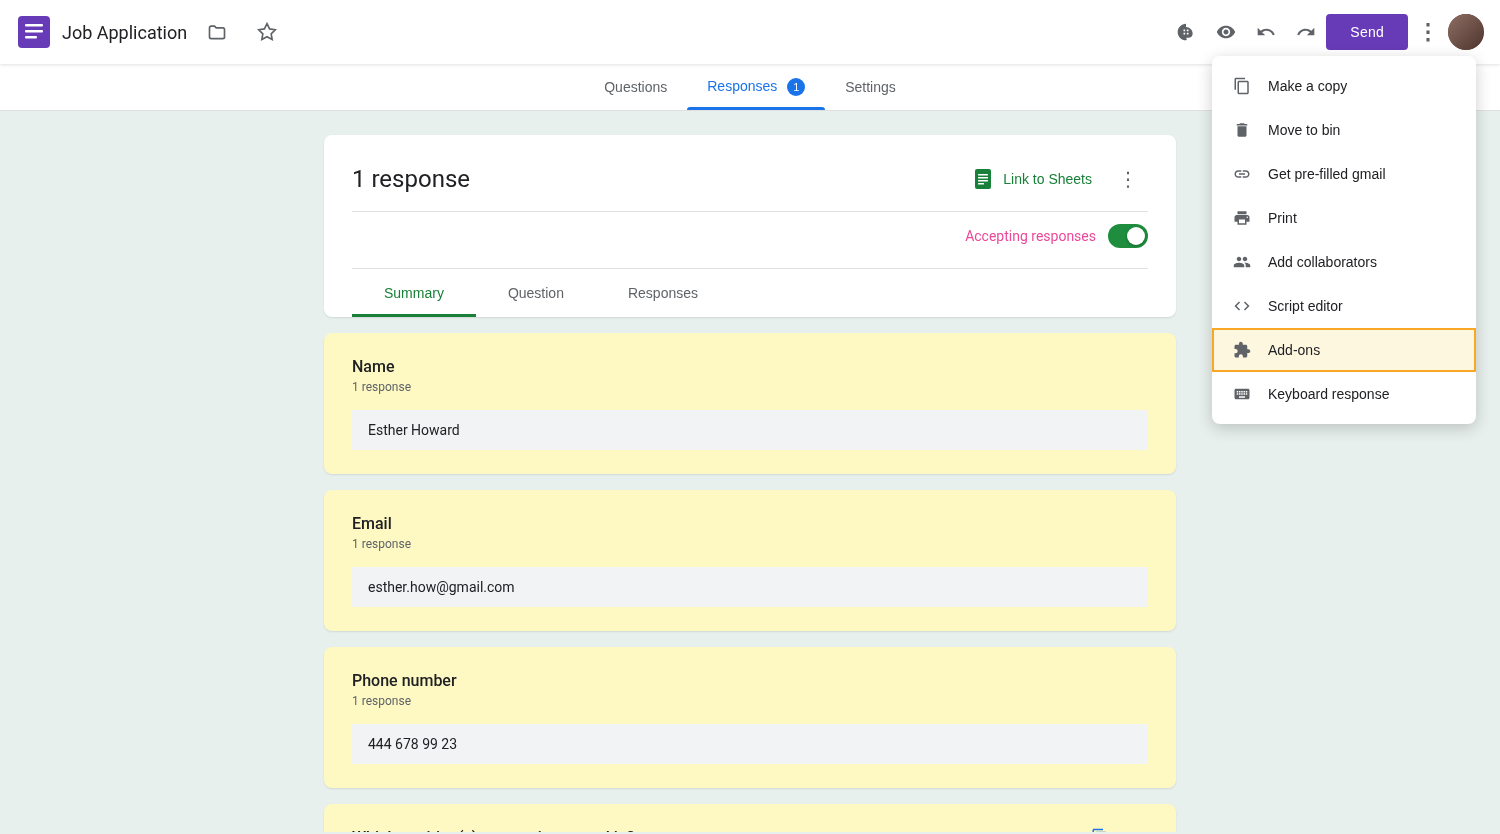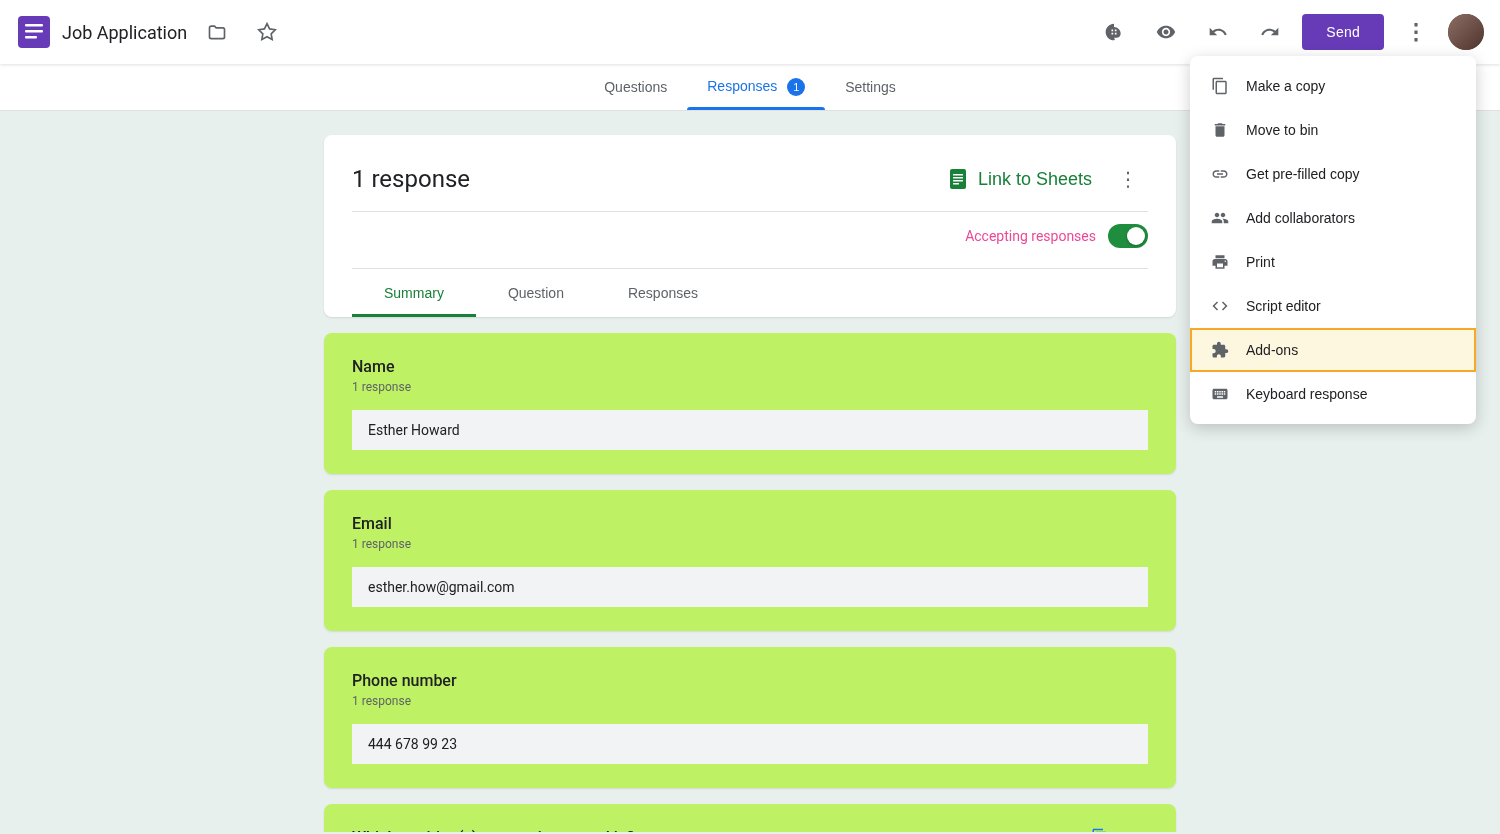--- a/index.html
+++ b/index.html
@@ -43,21 +43,21 @@
       cursor: pointer;
       display: flex;
       align-items: center;
       justify-content: center;
       color: #5f6368;
       font-size: 18px;
     }
     .topbar-right {
       display: flex;
       align-items: center;
-      gap: 12px;
+      gap: 0;
     }
     .send-btn {
       background: #673ab7;
       color: #fff;
       border: none;
       border-radius: 4px;
       padding: 10px 24px;
       font-size: 14px;
       font-weight: 500;
       cursor: pointer;
@@ -147,21 +147,21 @@
     .response-header-right {
       display: flex;
       align-items: center;
       gap: 16px;
     }
     .link-to-sheets {
       display: flex;
       align-items: center;
       gap: 8px;
       color: #188038;
-      font-size: 18px;
+      font-size: 14px;
       font-weight: 500;
       cursor: pointer;
       border: none;
       background: transparent;
     }
     .sheets-icon {
       width: 24px;
       height: 24px;
     }
     .accepting-row {
@@ -219,21 +219,21 @@
       position: absolute;
       bottom: 0;
       left: 0;
       right: 0;
       height: 3px;
       background: #188038;
     }
 
     
     .data-card {
-      background: #bef264;
+      background: #fef9c3;
       border-radius: 8px;
       padding: 24px 28px;
       margin-bottom: 16px;
       box-shadow: 0 1px 2px rgba(0,0,0,0.1);
     }
     .data-card-title {
       font-size: 16px;
       color: #202124;
       font-weight: 500;
       margin-bottom: 4px;
@@ -268,21 +268,21 @@
     }
 
     
     .dropdown-menu {
       position: fixed;
       top: 56px;
       right: 24px;
       background: #fff;
       border-radius: 8px;
       box-shadow: 0 4px 16px rgba(0,0,0,0.2);
-      width: 286px;
+      width: 264px;
       z-index: 100;
       padding: 8px 0;
     }
     .menu-item {
       display: flex;
       align-items: center;
       gap: 16px;
       padding: 12px 20px;
       font-size: 14px;
       color: #202124;
@@ -482,44 +482,44 @@
     </span>
     <span>Move to bin</span>
   </button>
 
   <button class="menu-item">
     <span class="menu-icon">
       <svg width="18" height="18" viewBox="0 0 24 24" fill="#5f6368">
         <path d="M3.9 12c0-1.71 1.39-3.1 3.1-3.1h4V7H7c-2.76 0-5 2.24-5 5s2.24 5 5 5h4v-1.9H7c-1.71 0-3.1-1.39-3.1-3.1zM8 13h8v-2H8v2zm9-6h-4v1.9h4c1.71 0 3.1 1.39 3.1 3.1s-1.39 3.1-3.1 3.1h-4V17h4c2.76 0 5-2.24 5-5s-2.24-5-5-5z"></path>
       </svg>
     </span>
-    <span>Get pre-filled copy</span>
+    <span>Get pre-filled gmail</span>
+  </button>
+
+  <button class="menu-item">
+    <span class="menu-icon">
+      <svg width="18" height="18" viewBox="0 0 24 24" fill="#5f6368">
+        <path d="M19 8H5c-1.66 0-3 1.34-3 3v6h4v4h12v-4h4v-6c0-1.66-1.34-3-3-3zm-3 11H8v-5h8v5zm3-7c-.55 0-1-.45-1-1s.45-1 1-1 1 .45 1 1-.45 1-1 1zm-1-9H6v4h12V3z"></path>
+      </svg>
+    </span>
+    <span>Print</span>
   </button>
 
   <button class="menu-item">
     <span class="menu-icon">
       <svg width="18" height="18" viewBox="0 0 24 24" fill="#5f6368">
         <path d="M16 11c1.66 0 2.99-1.34 2.99-3S17.66 5 16 5c-1.66 0-3 1.34-3 3s1.34 3 3 3zm-8 0c1.66 0 2.99-1.34 2.99-3S9.66 5 8 5C6.34 5 5 6.34 5 8s1.34 3 3 3zm0 2c-2.33 0-7 1.17-7 3.5V19h14v-2.5c0-2.33-4.67-3.5-7-3.5zm8 0c-.29 0-.62.02-.97.05 1.16.84 1.97 1.97 1.97 3.45V19h6v-2.5c0-2.33-4.67-3.5-7-3.5z"></path>
       </svg>
     </span>
     <span>Add collaborators</span>
   </button>
 
   <button class="menu-item">
     <span class="menu-icon">
       <svg width="18" height="18" viewBox="0 0 24 24" fill="#5f6368">
-        <path d="M19 8H5c-1.66 0-3 1.34-3 3v6h4v4h12v-4h4v-6c0-1.66-1.34-3-3-3zm-3 11H8v-5h8v5zm3-7c-.55 0-1-.45-1-1s.45-1 1-1 1 .45 1 1-.45 1-1 1zm-1-9H6v4h12V3z"></path>
-      </svg>
-    </span>
-    <span>Print</span>
-  </button>
-
-  <button class="menu-item">
-    <span class="menu-icon">
-      <svg width="18" height="18" viewBox="0 0 24 24" fill="#5f6368">
         <path d="M9.4 16.6L4.8 12l4.6-4.6L8 6l-6 6 6 6 1.4-1.4zm5.2 0l4.6-4.6-4.6-4.6L16 6l6 6-6 6-1.4-1.4z"></path>
       </svg>
     </span>
     <span>Script editor</span>
   </button>
 
   <button class="menu-item highlighted">
     <span class="menu-icon">
       <svg width="18" height="18" viewBox="0 0 24 24" fill="#5f6368">
         <path d="M20.5 11H19V7c0-1.1-.9-2-2-2h-4V3.5C13 2.12 11.88 1 10.5 1S8 2.12 8 3.5V5H4c-1.1 0-1.99.9-1.99 2v3.8H3.5c1.49 0 2.7 1.21 2.7 2.7s-1.21 2.7-2.7 2.7H2V20c0 1.1.9 2 2 2h3.8v-1.5c0-1.49 1.21-2.7 2.7-2.7s2.7 1.21 2.7 2.7V22H17c1.1 0 2-.9 2-2v-4h1.5c1.38 0 2.5-1.12 2.5-2.5S21.88 11 20.5 11z"></path>

